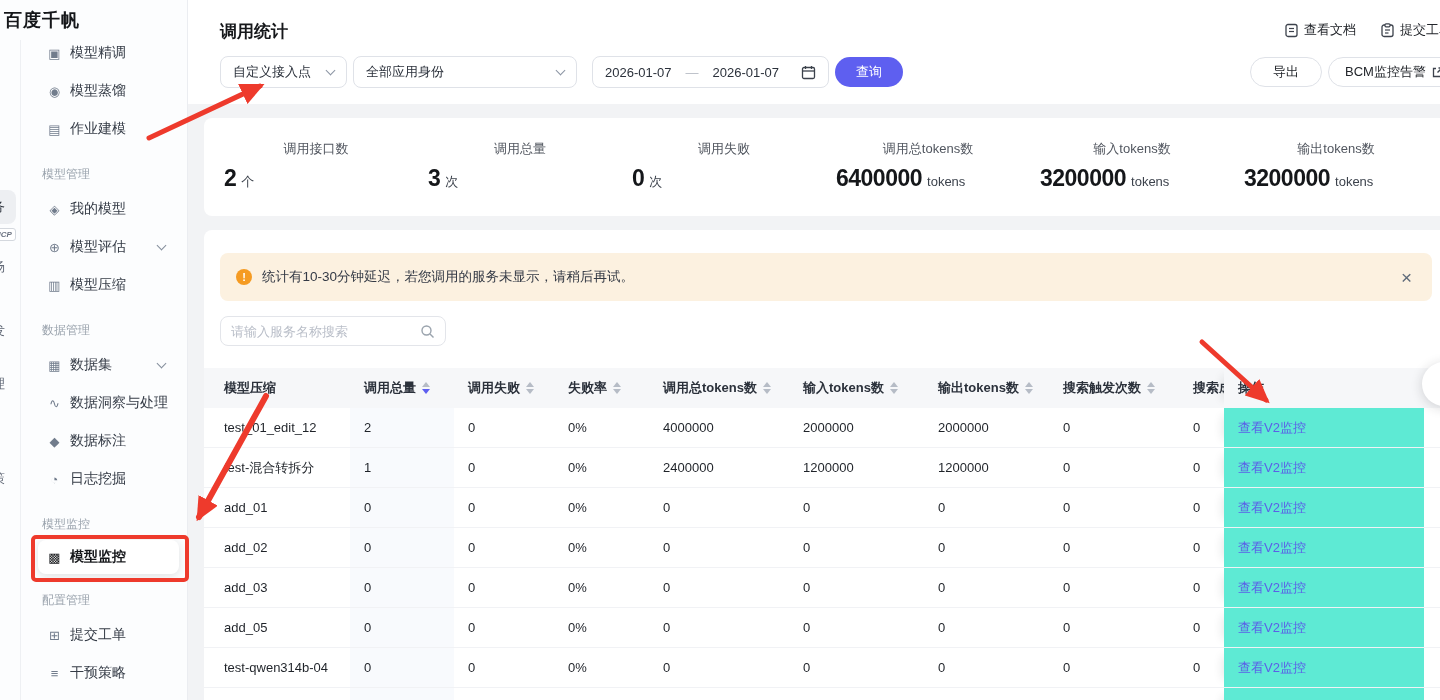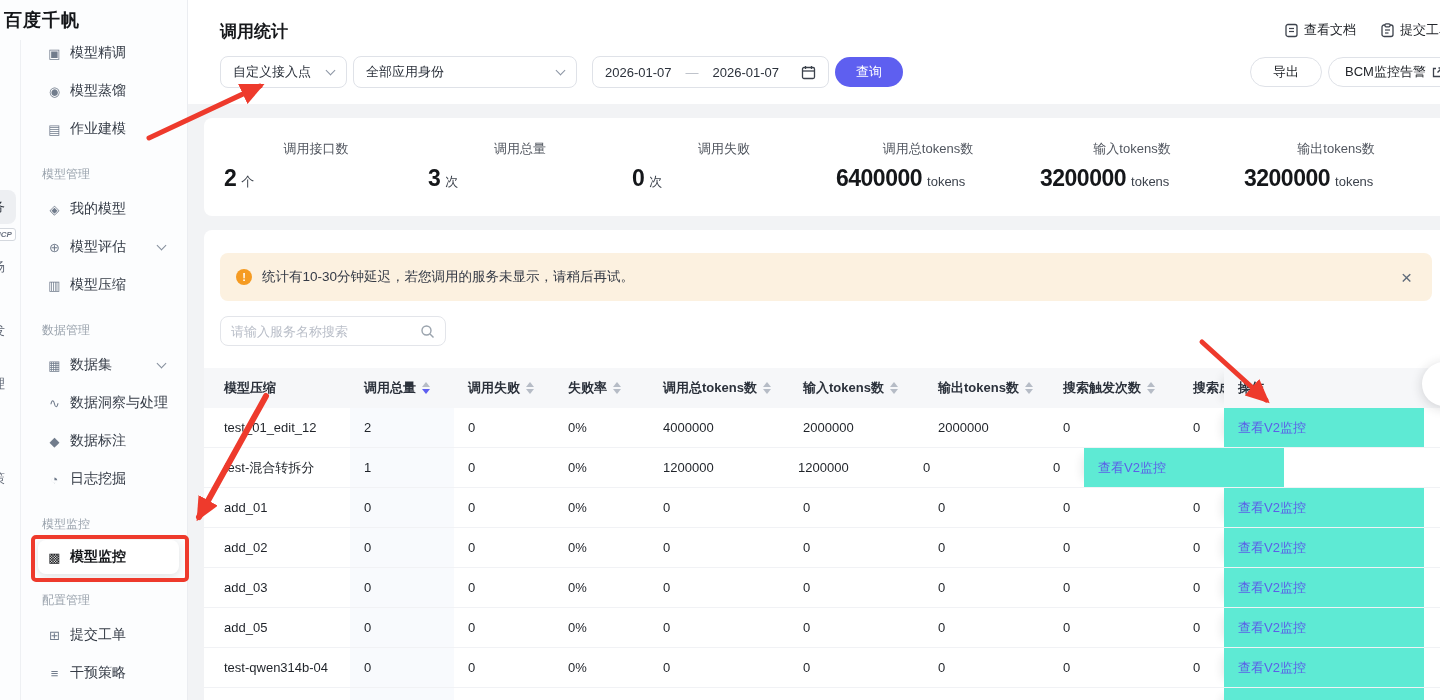--- a/index.html
+++ b/index.html
@@ -356,20 +356,21 @@
               <div class="cell c8" style="width: 45px;">0</div>
               <div class="cell action" style="width: 200px;">
                 <a class="vlink">查看V2监控</a>
               </div>
             </div>
             <div class="trow">
               <div class="cell c0" style="width: 146px;">test-混合转拆分</div>
               <div class="cell c1 hl" style="width: 104px;">1</div>
               <div class="cell c2" style="width: 100px;">0</div>
               <div class="cell c3" style="width: 95px;">0%</div>
+              <div class="cell c4" style="width: 140px;">2400000</div>
               <div class="cell c5" style="width: 135px;">1200000</div>
               <div class="cell c6" style="width: 125px;">1200000</div>
               <div class="cell c7" style="width: 130px;">0</div>
               <div class="cell c8" style="width: 45px;">0</div>
               <div class="cell action" style="width: 200px;">
                 <a class="vlink">查看V2监控</a>
               </div>
             </div>
             <div class="trow">
               <div class="cell c0" style="width: 146px;">add_01</div>

